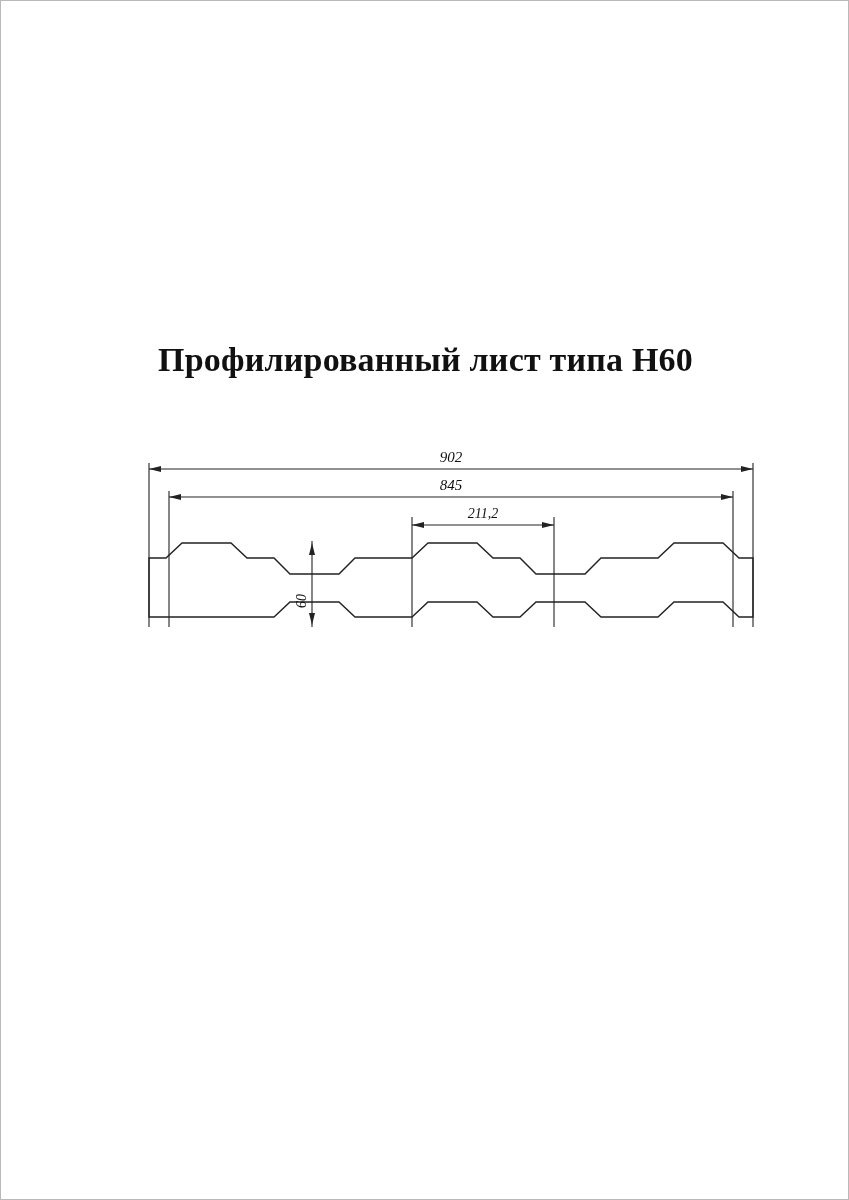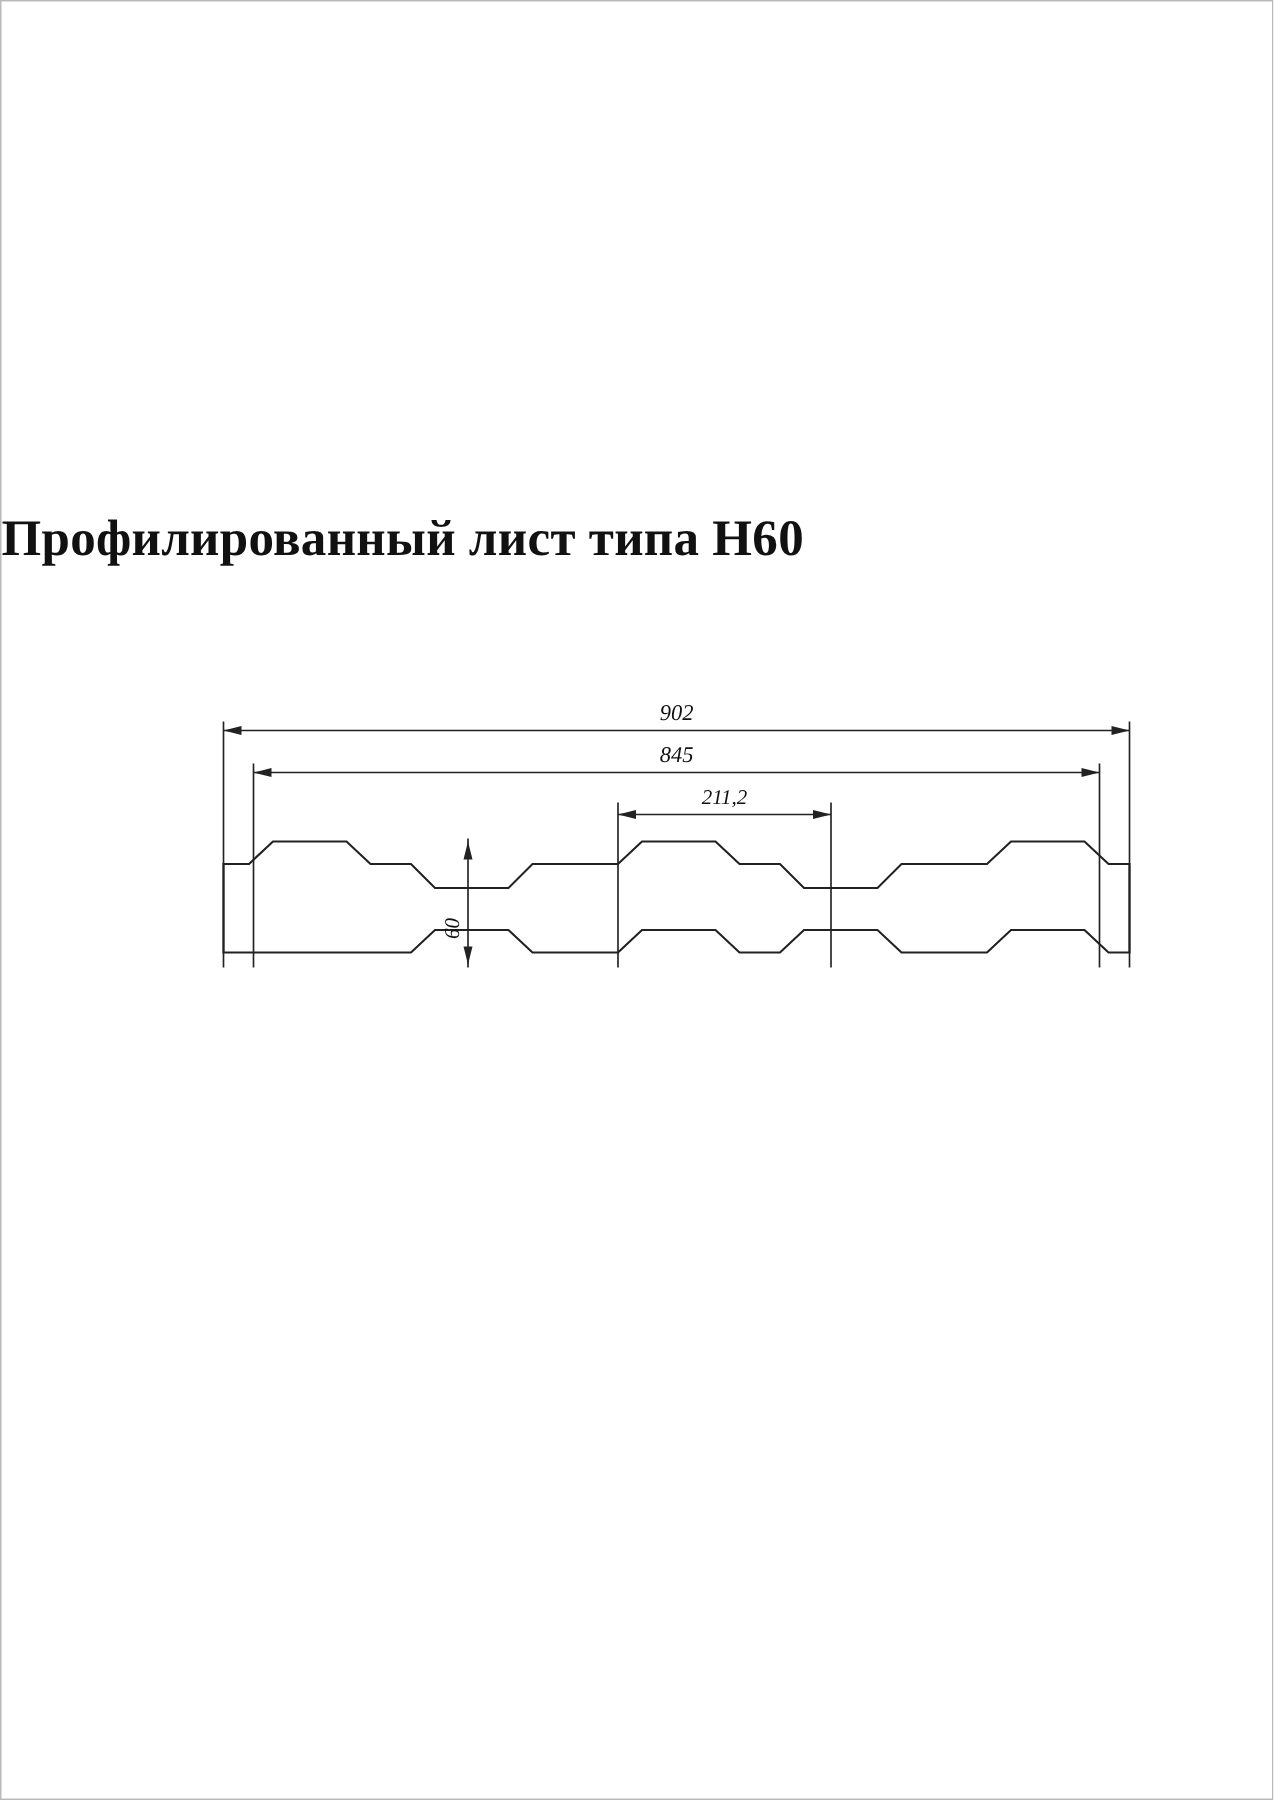--- a/index.html
+++ b/index.html
@@ -23,31 +23,31 @@
     height: 1200px;
     background: #ffffff;
     box-sizing: border-box;
     border: 1px solid #b9b9b9;
   }
   #title {
     position: absolute;
     left: 0;
     top: 340px;
     width: 849px;
-    text-align: left;
+    text-align: center;
     font-family: "Liberation Serif", serif;
     font-size: 34px;
     font-weight: bold;
     letter-spacing: 0.2px;
     color: #111111;
   }
   #drawing {
     position: absolute;
     left: 110px;
-    top: 448px;
+    top: 430px;
     width: 680px;
     height: 250px;
   }
   svg text {
     font-family: "Liberation Serif", serif;
     fill: #111111;
   }
 </style>
 </head>
 <body>

